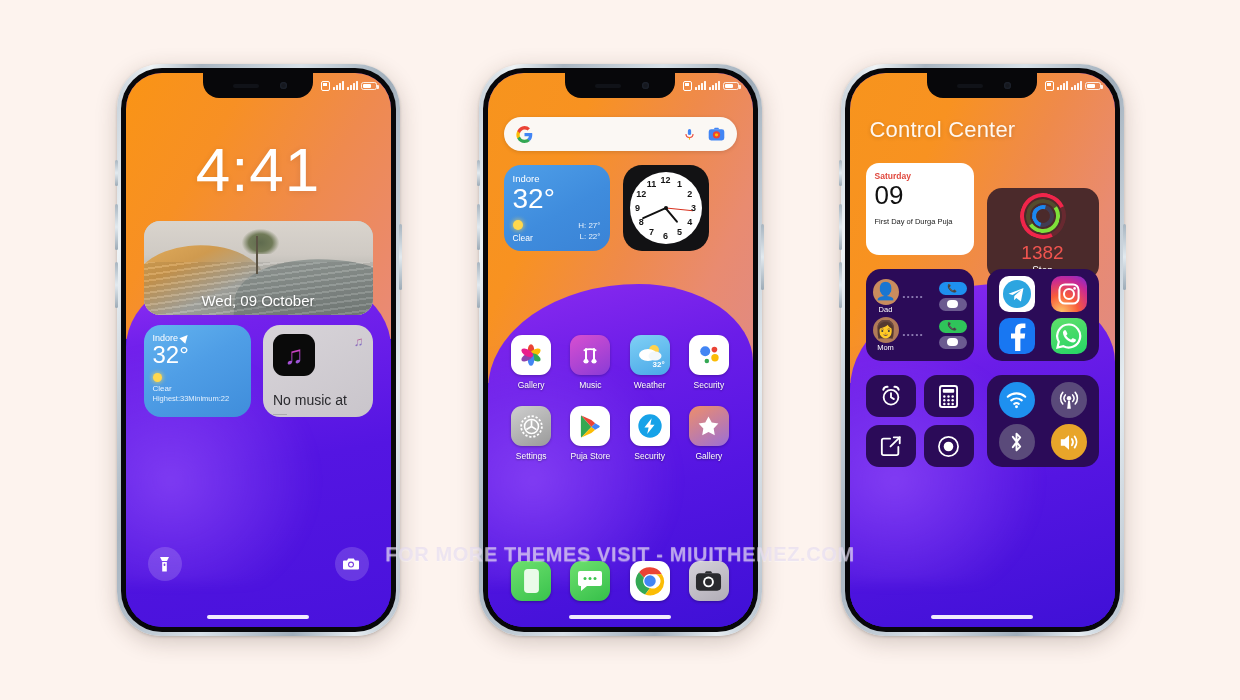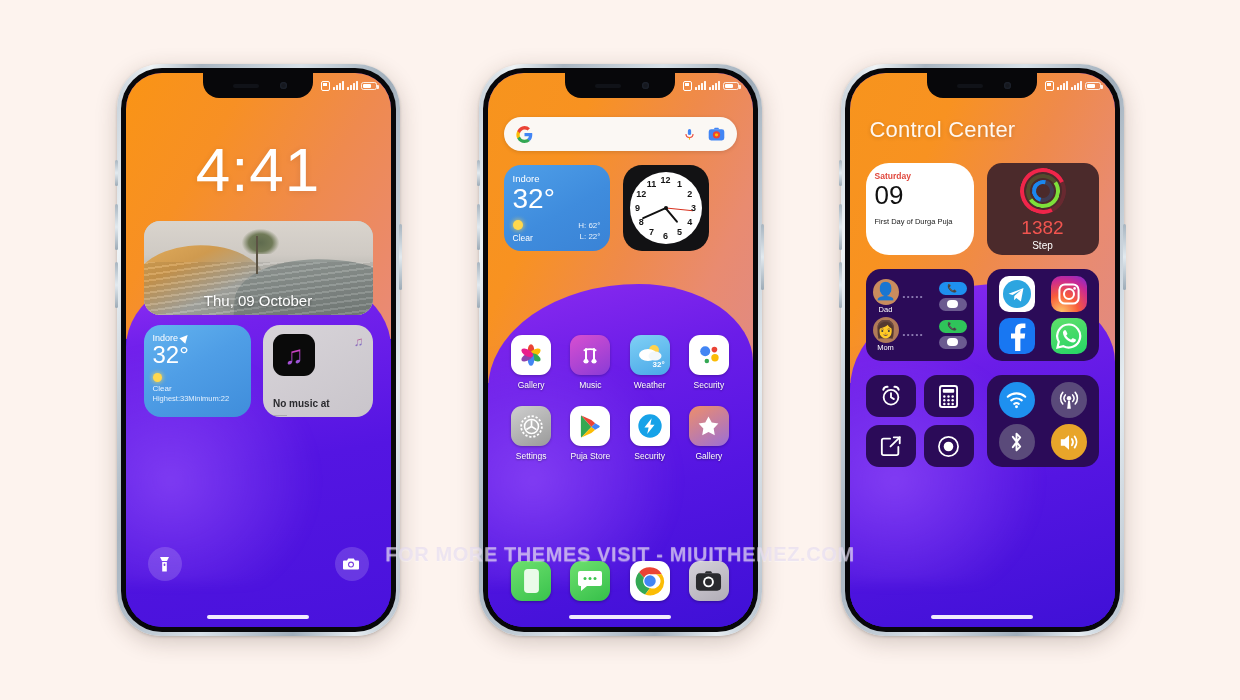--- a/index.html
+++ b/index.html
@@ -129,21 +129,21 @@
     border-bottom:8px solid #fff; transform:rotate(42deg); }
 
   .lw-music { background:linear-gradient(150deg,#d8d4d9 0%,#c9c5cb 100%); padding:9px 10px; }
   .musicart { width:42px; height:42px; border-radius:11px; background:#0a0a0a; position:relative; }
   .musicart .note { position:absolute; inset:0; display:flex; align-items:center; justify-content:center;
     font-size:26px; line-height:1;
     background:linear-gradient(160deg,#fa3b5c 0%,#c342cf 50%,#3f86f0 100%);
     -webkit-background-clip:text; background-clip:text; color:transparent; }
   .lw-music .mini { position:absolute; right:9px; top:9px; font-size:13px;
     background:linear-gradient(160deg,#fa3b5c,#4f86ef); -webkit-background-clip:text; background-clip:text; color:transparent; }
-  .lw-music .mtitle { color:#2a2a2e; font-size:10px; margin-top:22px;font-weight:bold; }
+  .lw-music .mtitle { color:#2a2a2e; font-size:14px; margin-top:16px; }
   .lw-music .msub { color:#8d8d93; font-size:7px; margin-top:2px; }
 
   .lock-actions { position:absolute; left:22px; right:22px; bottom:46px; display:flex; justify-content:space-between; }
   .circ-btn { width:34px; height:34px; border-radius:50%; background:rgba(255,255,255,.16);
     display:flex; align-items:center; justify-content:center; }
   .home-ind { position:absolute; bottom:8px; left:50%; transform:translateX(-50%);
     width:102px; height:4px; border-radius:3px; background:rgba(255,255,255,.92); }
 
   
   .searchbar {
@@ -181,26 +181,26 @@
   .app .lbl { color:#fff; font-size:8.5px; text-shadow:0 1px 2px rgba(0,0,0,.45); }
   .dock { position:absolute; left:14px; right:14px; bottom:26px;
     display:grid; grid-template-columns:repeat(4,1fr); justify-items:center; }
   .dock .ic { width:40px; height:40px; border-radius:11px; position:relative; overflow:hidden;
     display:flex; align-items:center; justify-content:center; box-shadow:0 1px 3px rgba(0,0,0,.3); }
 
   
   .cc-title { position:absolute; left:20px; top:44px; color:#fff7f0;
     font-size:22px; font-weight:400; letter-spacing:.2px; text-shadow:0 1px 4px rgba(0,0,0,.18); }
   .cc-row1 { position:absolute; left:16px; right:16px; top:90px; display:flex; gap:13px; }
-  .cc-cal { width:108px; height:92px; border-radius:23px; background:#fff; padding:8px 9px; }
+  .cc-cal { width:108px; height:92px; border-radius:13px; background:#fff; padding:8px 9px; }
   .cc-cal .dow { color:#e0483e; font-size:8.5px; font-weight:600; }
   .cc-cal .day { color:#111; font-size:26px; font-weight:400; line-height:1.15; }
   .cc-cal .evt { color:#1a1a1a; font-size:7.5px; margin-top:6px; white-space:nowrap; overflow:hidden; }
   .cc-fit { flex:1; height:92px; border-radius:15px; background:#4b2a2b; position:relative;
-    display:flex; flex-direction:column; align-items:center; justify-content:center; gap:1px; }
+    display:flex; flex-direction:column; align-items:center; justify-content:center; gap:1px;margin-top:25px; }
   .rings { width:46px; height:46px; position:relative; }
   .ring { position:absolute; border-radius:50%; }
   .r1 { inset:0; border:4px solid #f0254a; border-right-color:rgba(240,37,74,.18); transform:rotate(20deg); }
   .r2 { inset:6px; border:4px solid #7ee03a; border-top-color:rgba(126,224,58,.18); border-left-color:rgba(126,224,58,.18); transform:rotate(10deg); }
   .r3 { inset:12px; border:4px solid #1b87f0; border-right-color:rgba(27,135,240,.2); border-bottom-color:rgba(27,135,240,.2); transform:rotate(-30deg); }
   .cc-fit .num { color:#f0544f; font-size:19px; font-weight:500; margin-top:2px; }
   .cc-fit .unit { color:#fff; font-size:10px; }
 
   .cc-row2 { position:absolute; left:16px; right:16px; top:196px; display:flex; gap:13px; }
   .cc-contacts { width:108px; height:92px; border-radius:15px; background:#2b0b58; padding:8px 7px;
@@ -272,21 +272,21 @@
 
       <div class="lock-time">4:41</div>
 
       <div class="lock-photo">
         <div class="ph-sky"></div>
         <div class="rock-l"></div>
         <div class="rock-r"></div>
         <div class="strata"></div>
         <div class="crown"></div>
         <div class="tree"></div>
-        <div class="lock-date">Thu, 09 October</div>
+        <div class="lock-date">Wed, 09 October</div>
       </div>
 
       <div class="lock-widgets">
         <div class="lw lw-weather">
           <div class="city">
             <span>Indore</span>
             <span class="loc-arrow"></span>
           </div>
           <div class="temp">32°</div>
           <div class="sun"></div>
@@ -381,21 +381,21 @@
       <div class="home-widgets">
         <div class="hw-weather">
           <div class="city">Indore</div>
           <div class="temp">32°</div>
           <div class="row">
             <div>
               <div style="width:10px;height:10px;border-radius:50%;background:#ffd84d;box-shadow:0 0 4px 1px rgba(255,216,77,.6);margin-bottom:3px;"></div>
               <div class="cond">Clear</div>
             </div>
             <div class="hl">
-              <div>H: 62°</div>
+              <div>H: 27°</div>
               <div>L: 22°</div>
             </div>
           </div>
         </div>
         <div class="hw-clock">
           <div class="clockface" id="clockface">
             <span class="hand h-hour"></span>
             <span class="hand h-min"></span>
             <span class="hand h-sec"></span>
             <span class="cpin"></span>

